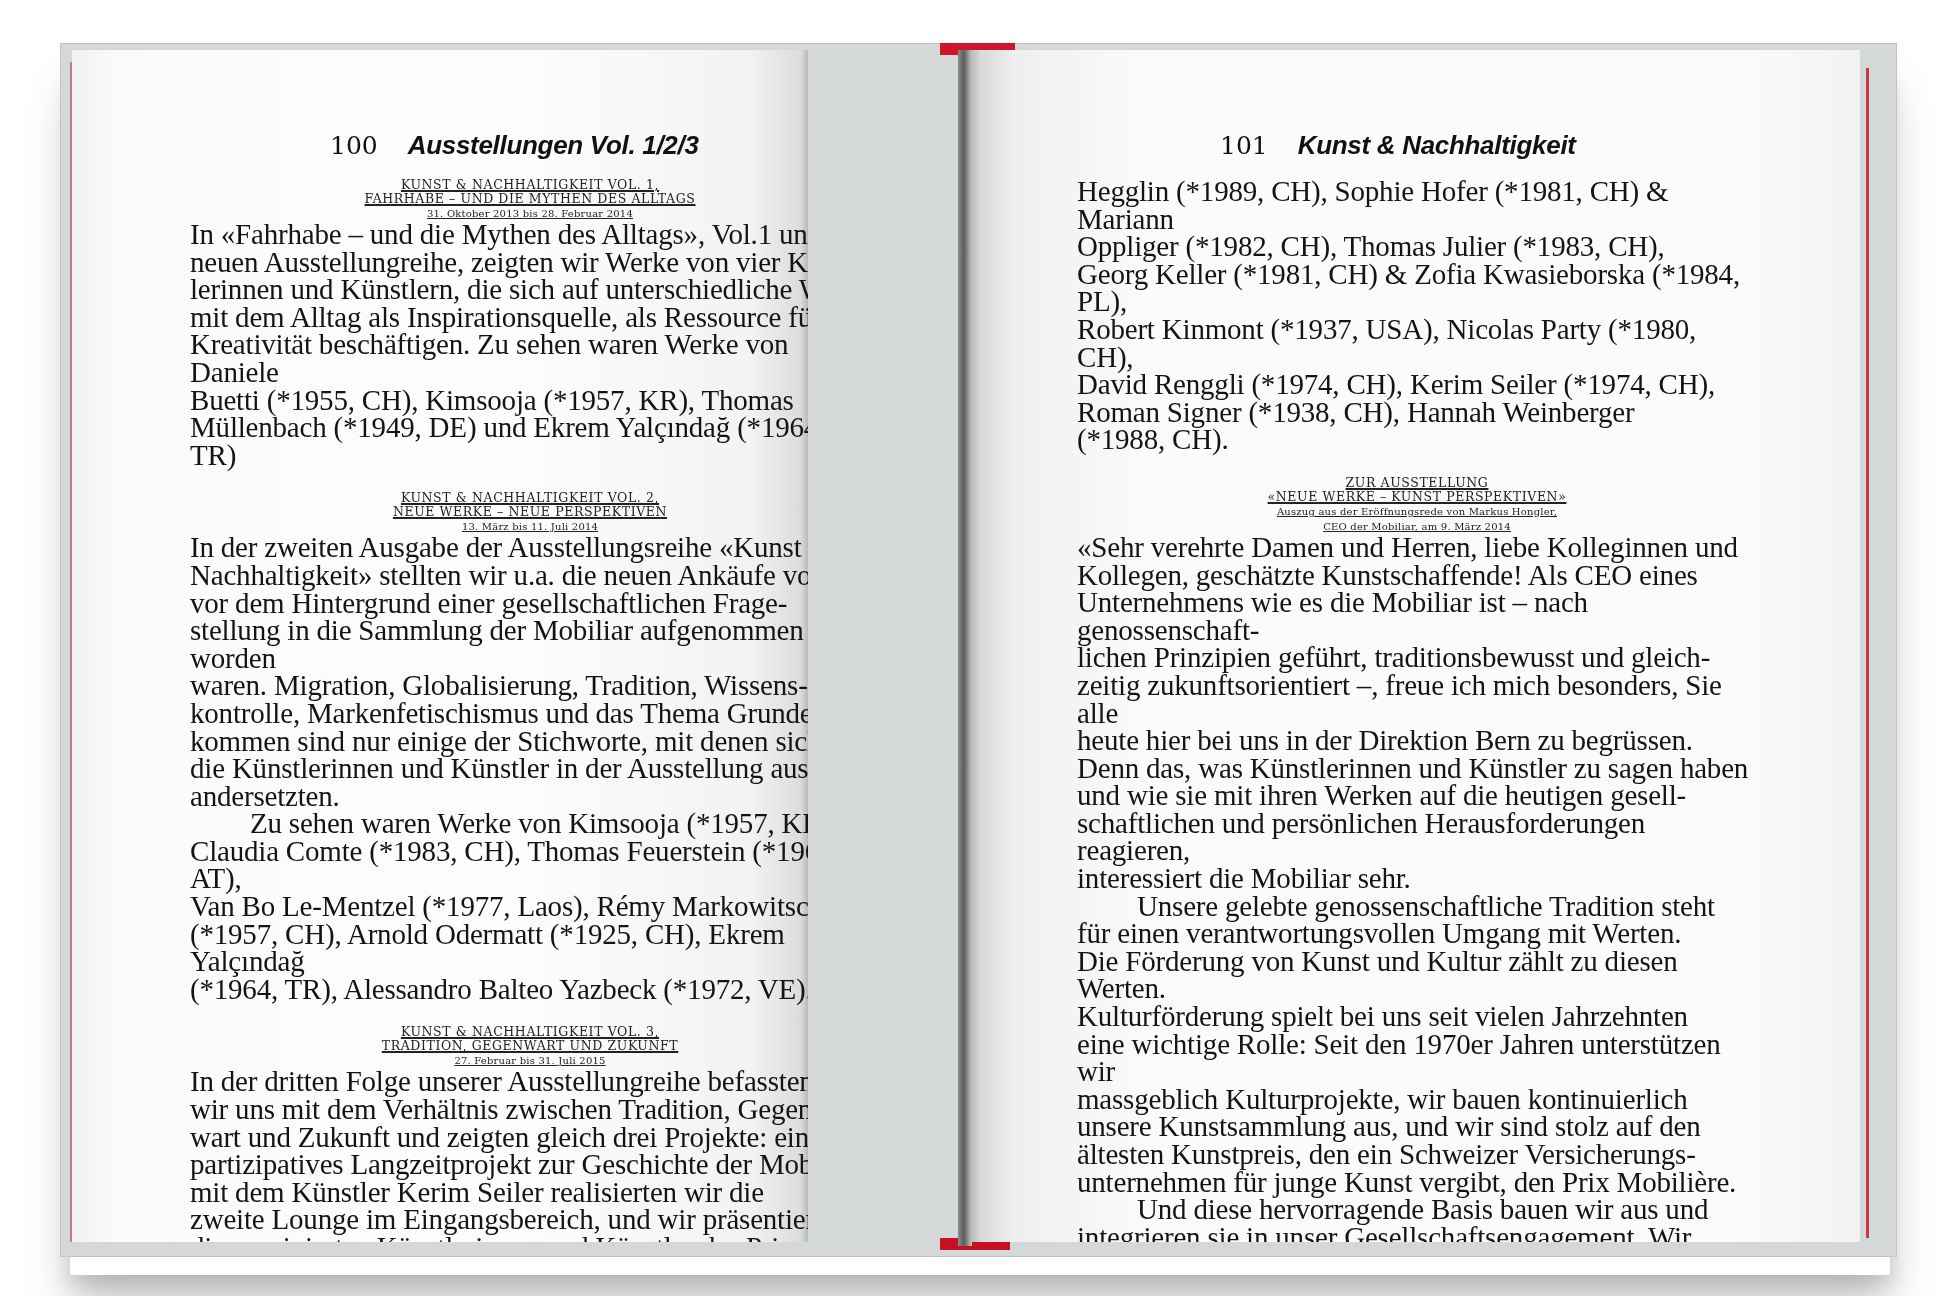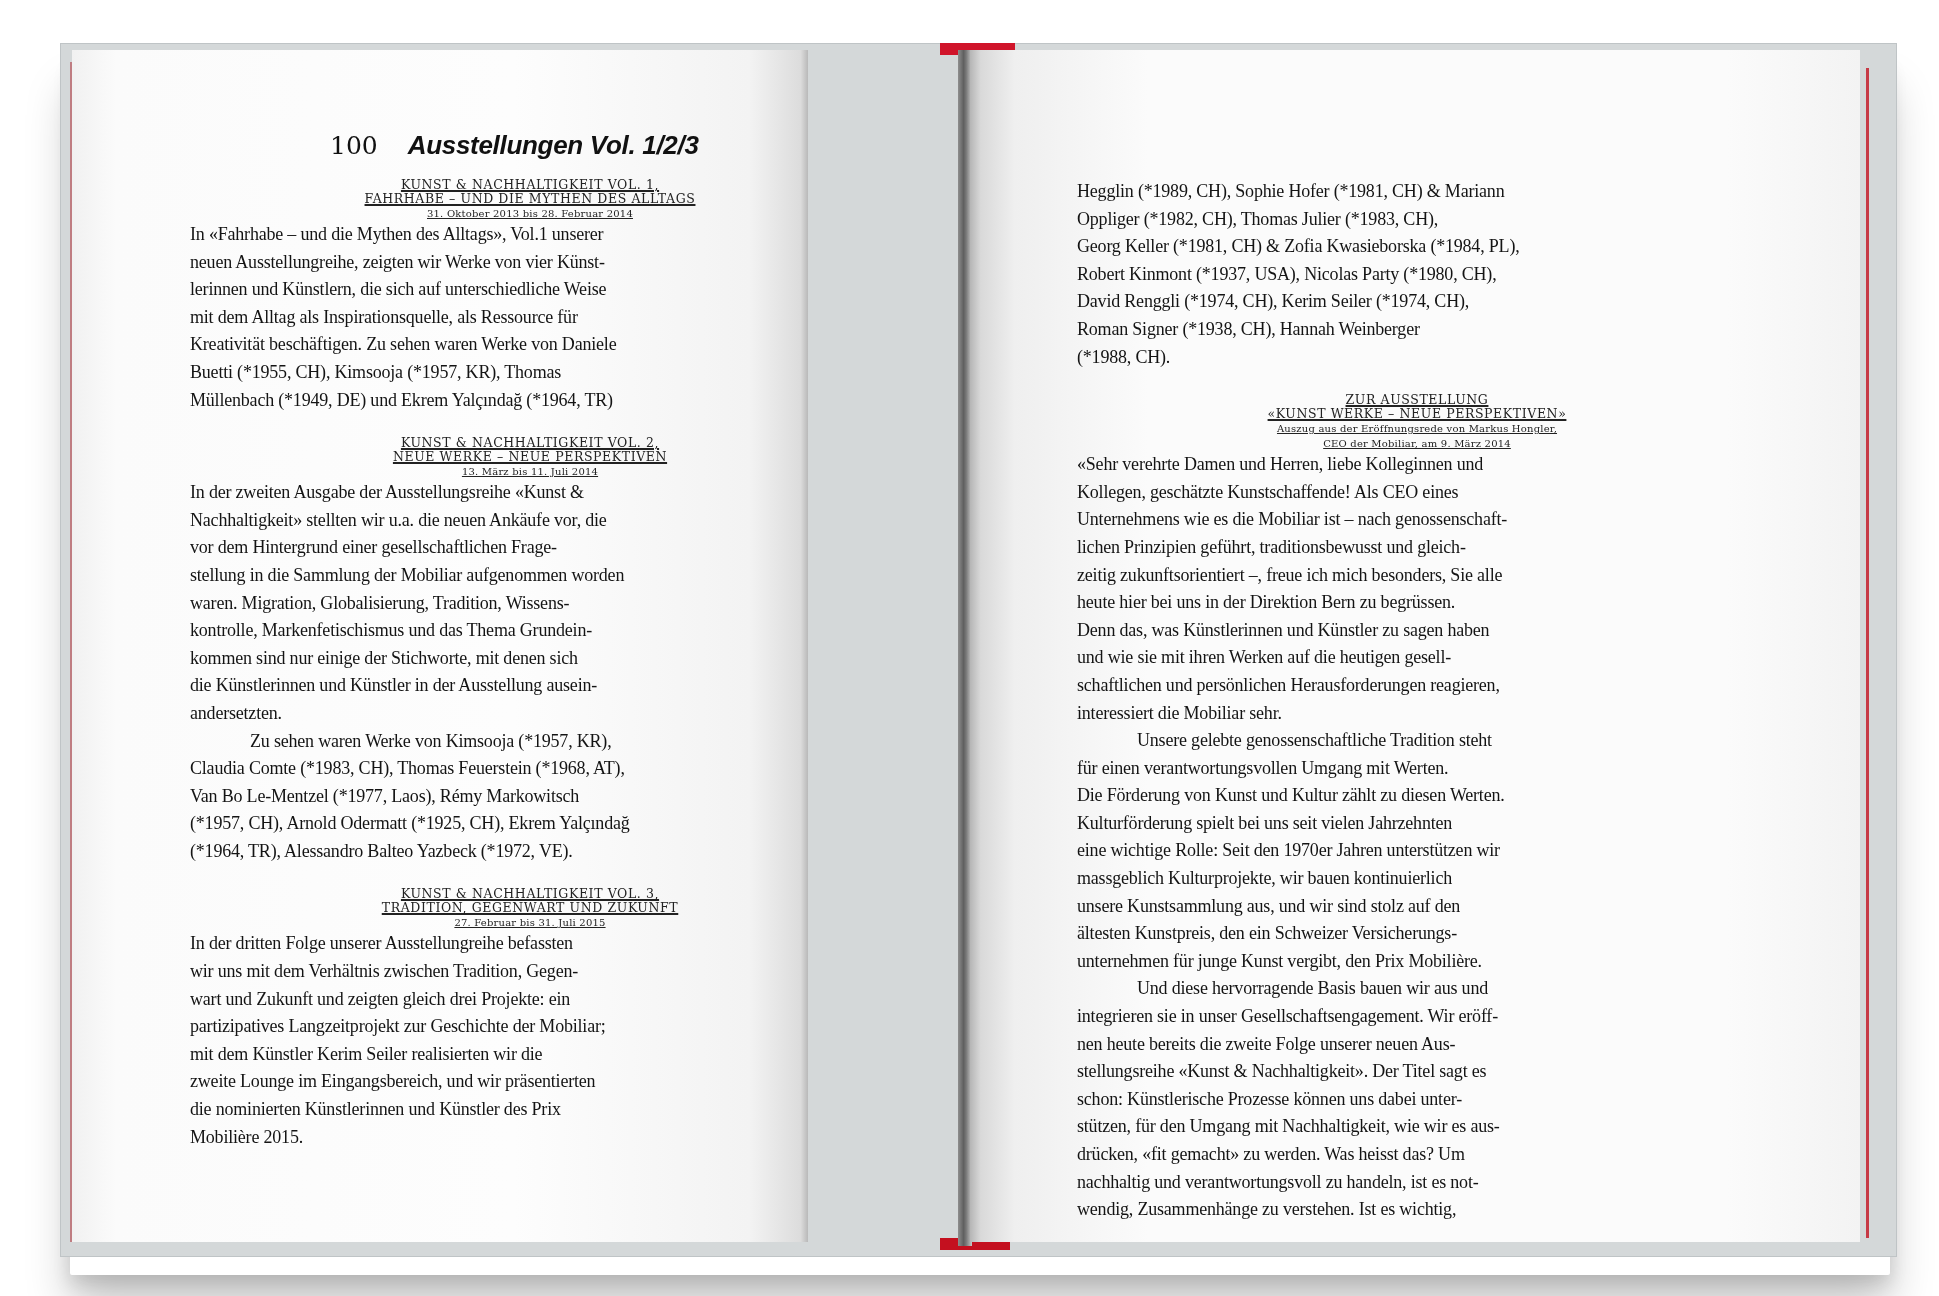--- a/index.html
+++ b/index.html
@@ -44,21 +44,21 @@
   .right .running-head { left:250px; }
 
   .column { position:absolute; top:128px; color:#141414; }
   .left .column { left:118px; width:680px; }
   .right .column { left:107px; width:680px; }
 
   .caption { text-align:center; font-size:12.5px; line-height:14px; letter-spacing:0.6px; color:#222; margin:0;text-decoration:underline; }
   .caption .u { text-decoration:underline; text-decoration-thickness:1px; text-underline-offset:2px; }
   .caption .d { letter-spacing:0.2px; font-size:10px; }
   .block { margin-bottom:22px; }
-  .para { font-family:"Liberation Serif", serif; font-size:18px; line-height:27.6px; margin:0; white-space:pre-line; letter-spacing:-0.2px; }
+  .para { font-family:"Liberation Serif", serif; font-size:29px; line-height:27.6px; margin:0; white-space:pre-line; letter-spacing:-0.2px; }
   .indent { text-indent:60px; }
 </style>
 </head>
 <body>
 
 <div class="shadow"></div>
 <div class="cover"></div>
 <div class="left-edge-red"></div>
 <div class="band-top"></div>
 <div class="band-bottom"></div>
@@ -123,34 +123,38 @@
 zweite Lounge im Eingangsbereich, und wir präsentierten
 die nominierten Künstlerinnen und Künstler des Prix
 Mobilière 2015.</p>
     </div>
   </div>
 </div>
 
 <div class="spine"></div>
 
 <div class="page right">
+  <div class="running-head">
+    <span class="num">101</span>
+    <span class="ttl">Kunst &amp; Nachhaltigkeit</span>
+  </div>
   <div class="column">
     <div class="block">
       <p class="para">Hegglin (*1989, CH), Sophie Hofer (*1981, CH) &amp; Mariann
 Oppliger (*1982, CH), Thomas Julier (*1983, CH),
 Georg Keller (*1981, CH) &amp; Zofia Kwasieborska (*1984, PL),
 Robert Kinmont (*1937, USA), Nicolas Party (*1980, CH),
 David Renggli (*1974, CH), Kerim Seiler (*1974, CH),
 Roman Signer (*1938, CH), Hannah Weinberger
 (*1988, CH).</p>
     </div>
     <div class="block">
       <p class="caption">
         <span class="u">ZUR AUSSTELLUNG</span><br>
-        <span class="u">«KUNST WERKE – NEUE PERSPEKTIVEN»</span><br>
+        <span class="u">«NEUE WERKE – KUNST PERSPEKTIVEN»</span><br>
         <span class="d">Auszug aus der Eröffnungsrede von Markus Hongler,</span><br>
         <span class="d">CEO der Mobiliar, am 9. März 2014</span>
       </p>
       <p class="para">«Sehr verehrte Damen und Herren, liebe Kolleginnen und
 Kollegen, geschätzte Kunstschaffende! Als CEO eines
 Unternehmens wie es die Mobiliar ist – nach genossenschaft-
 lichen Prinzipien geführt, traditionsbewusst und gleich-
 zeitig zukunftsorientiert –, freue ich mich besonders, Sie alle
 heute hier bei uns in der Direktion Bern zu begrüssen.
 Denn das, was Künstlerinnen und Künstler zu sagen haben

